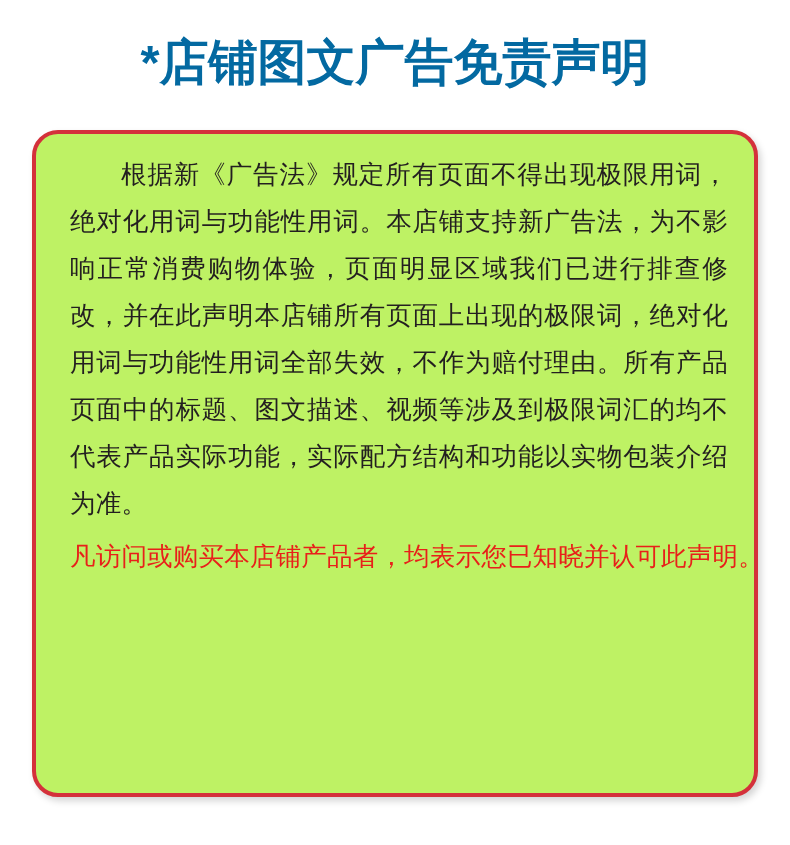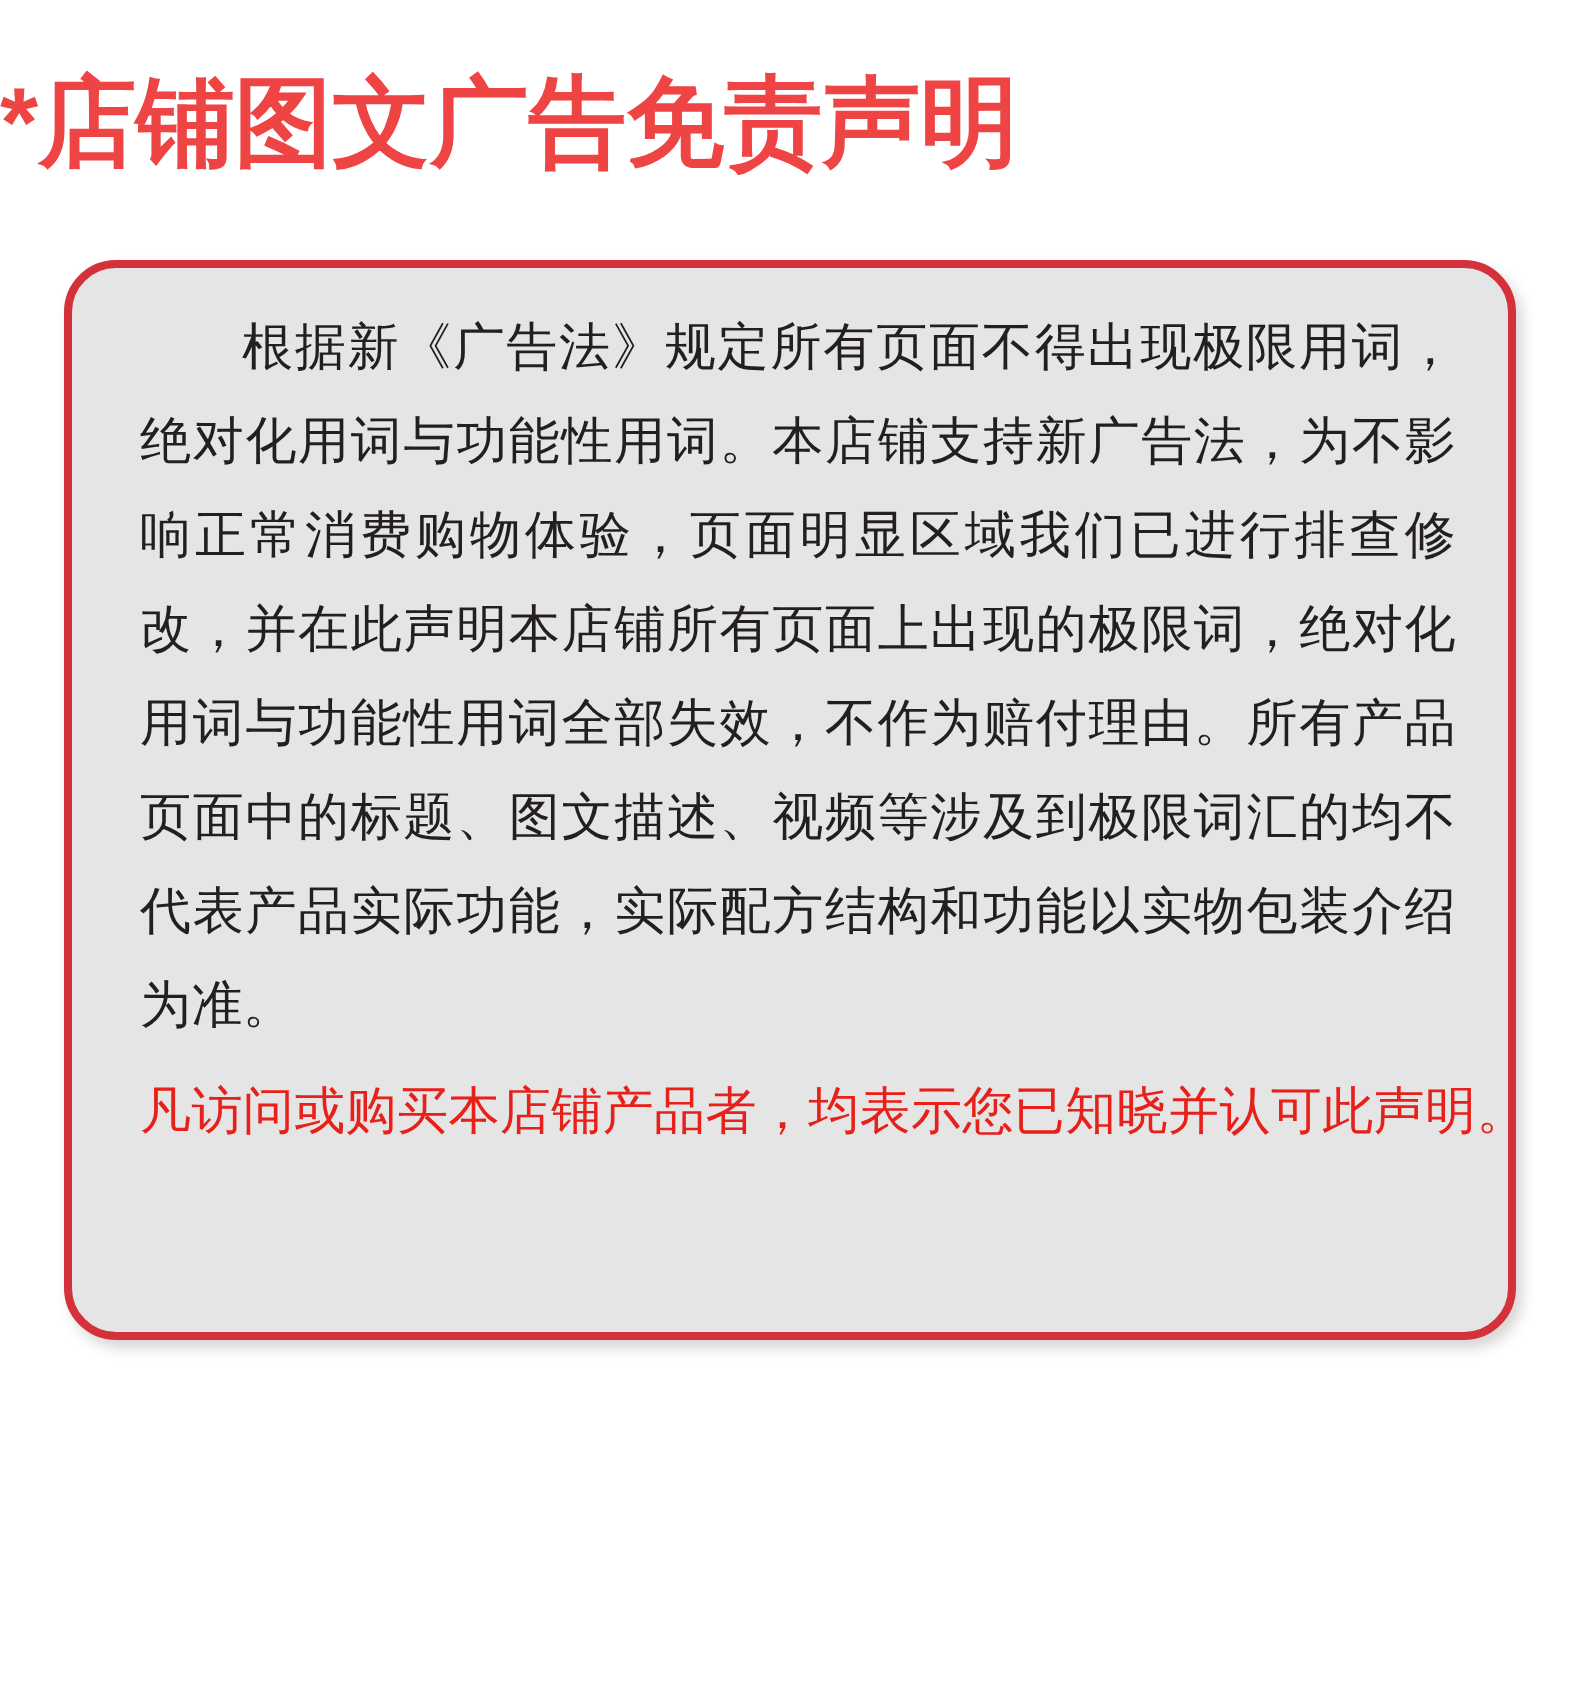--- a/index.html
+++ b/index.html
@@ -22,40 +22,41 @@
     background: #ffffff;
     box-sizing: border-box;
   }
 
   
   .title {
     position: absolute;
     top: 30px;
     left: 0;
     width: 790px;
-    color: #ef4444;
+    text-align: center;
+    color: #0369a1;
     font-size: 49px;
     font-weight: bold;
     letter-spacing: 0px;
     line-height: 64px;
     white-space: nowrap;
     font-family: "Liberation Sans", "DejaVu Sans", sans-serif;
   }
 
   
   .notice-box {
     position: absolute;
     left: 32px;
     top: 130px;
     width: 726px;
-    height: 540px;
+    height: 667px;
     box-sizing: border-box;
     border: 4px solid #D4313B;
     border-radius: 26px;
-    background: #e5e5e5;
+    background: #bef264;
     box-shadow: 3px 4px 7px rgba(0,0,0,0.17);
   }
 
   .notice-inner {
     position: absolute;
     left: 34px;
     top: 17px;
     width: 658px;
   }
 

